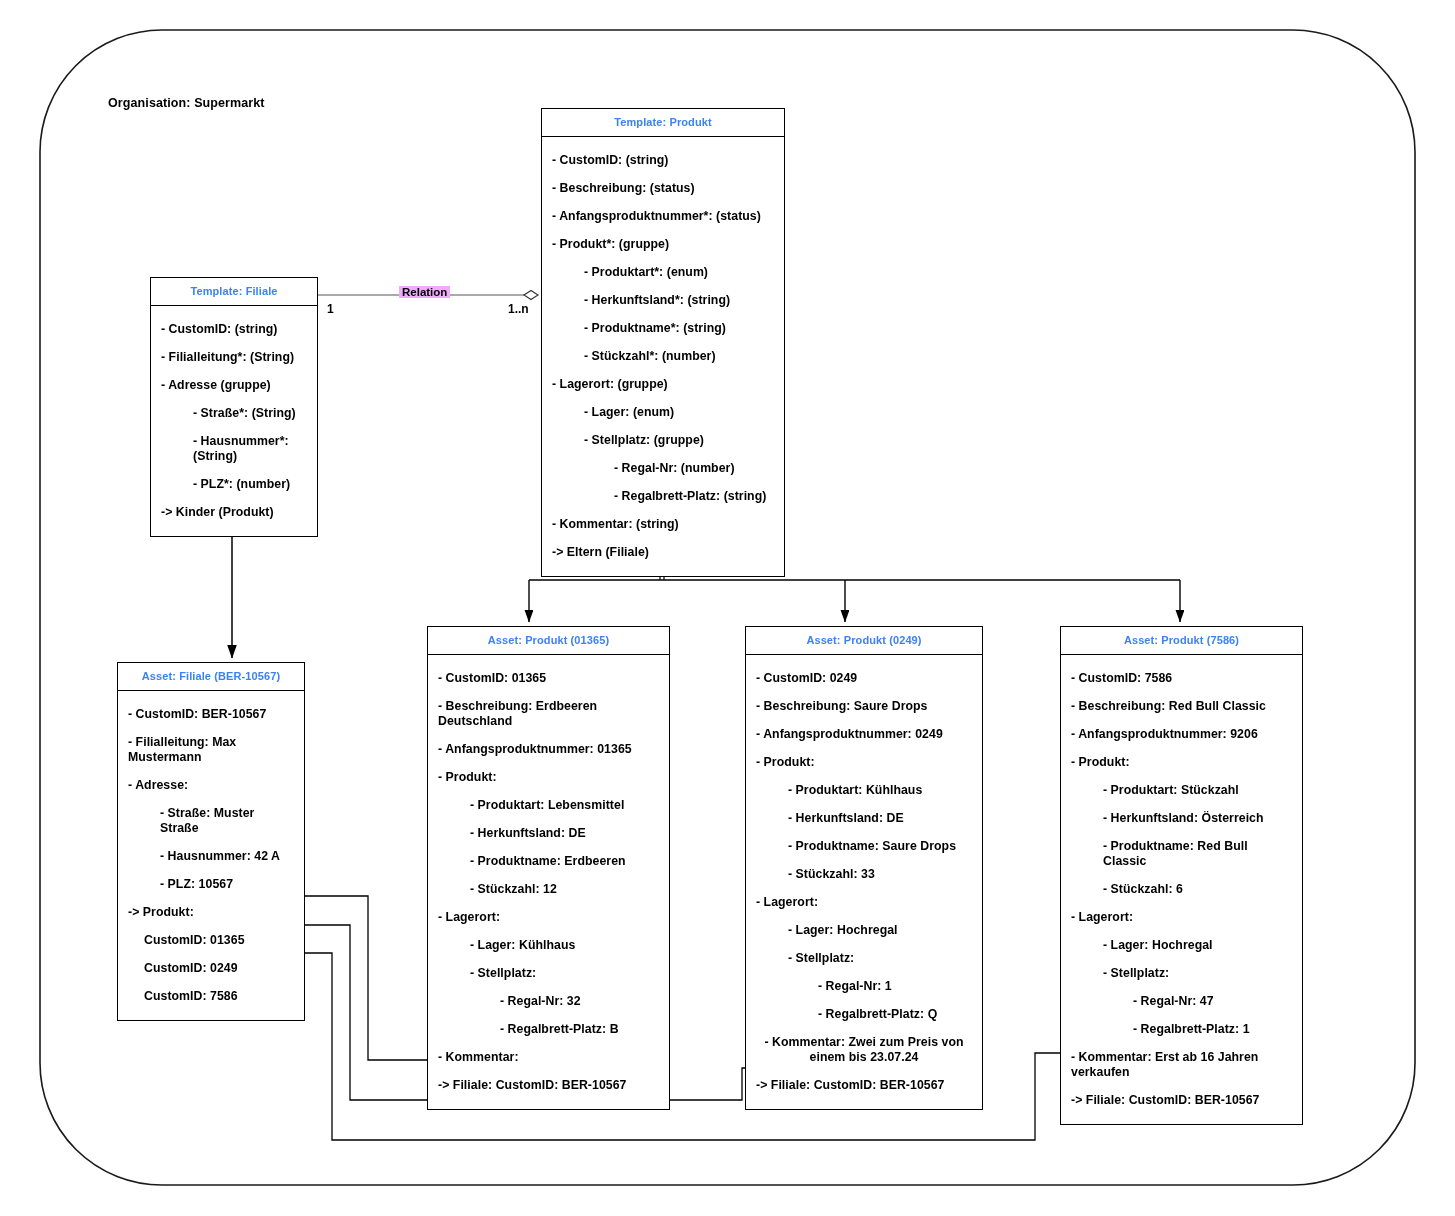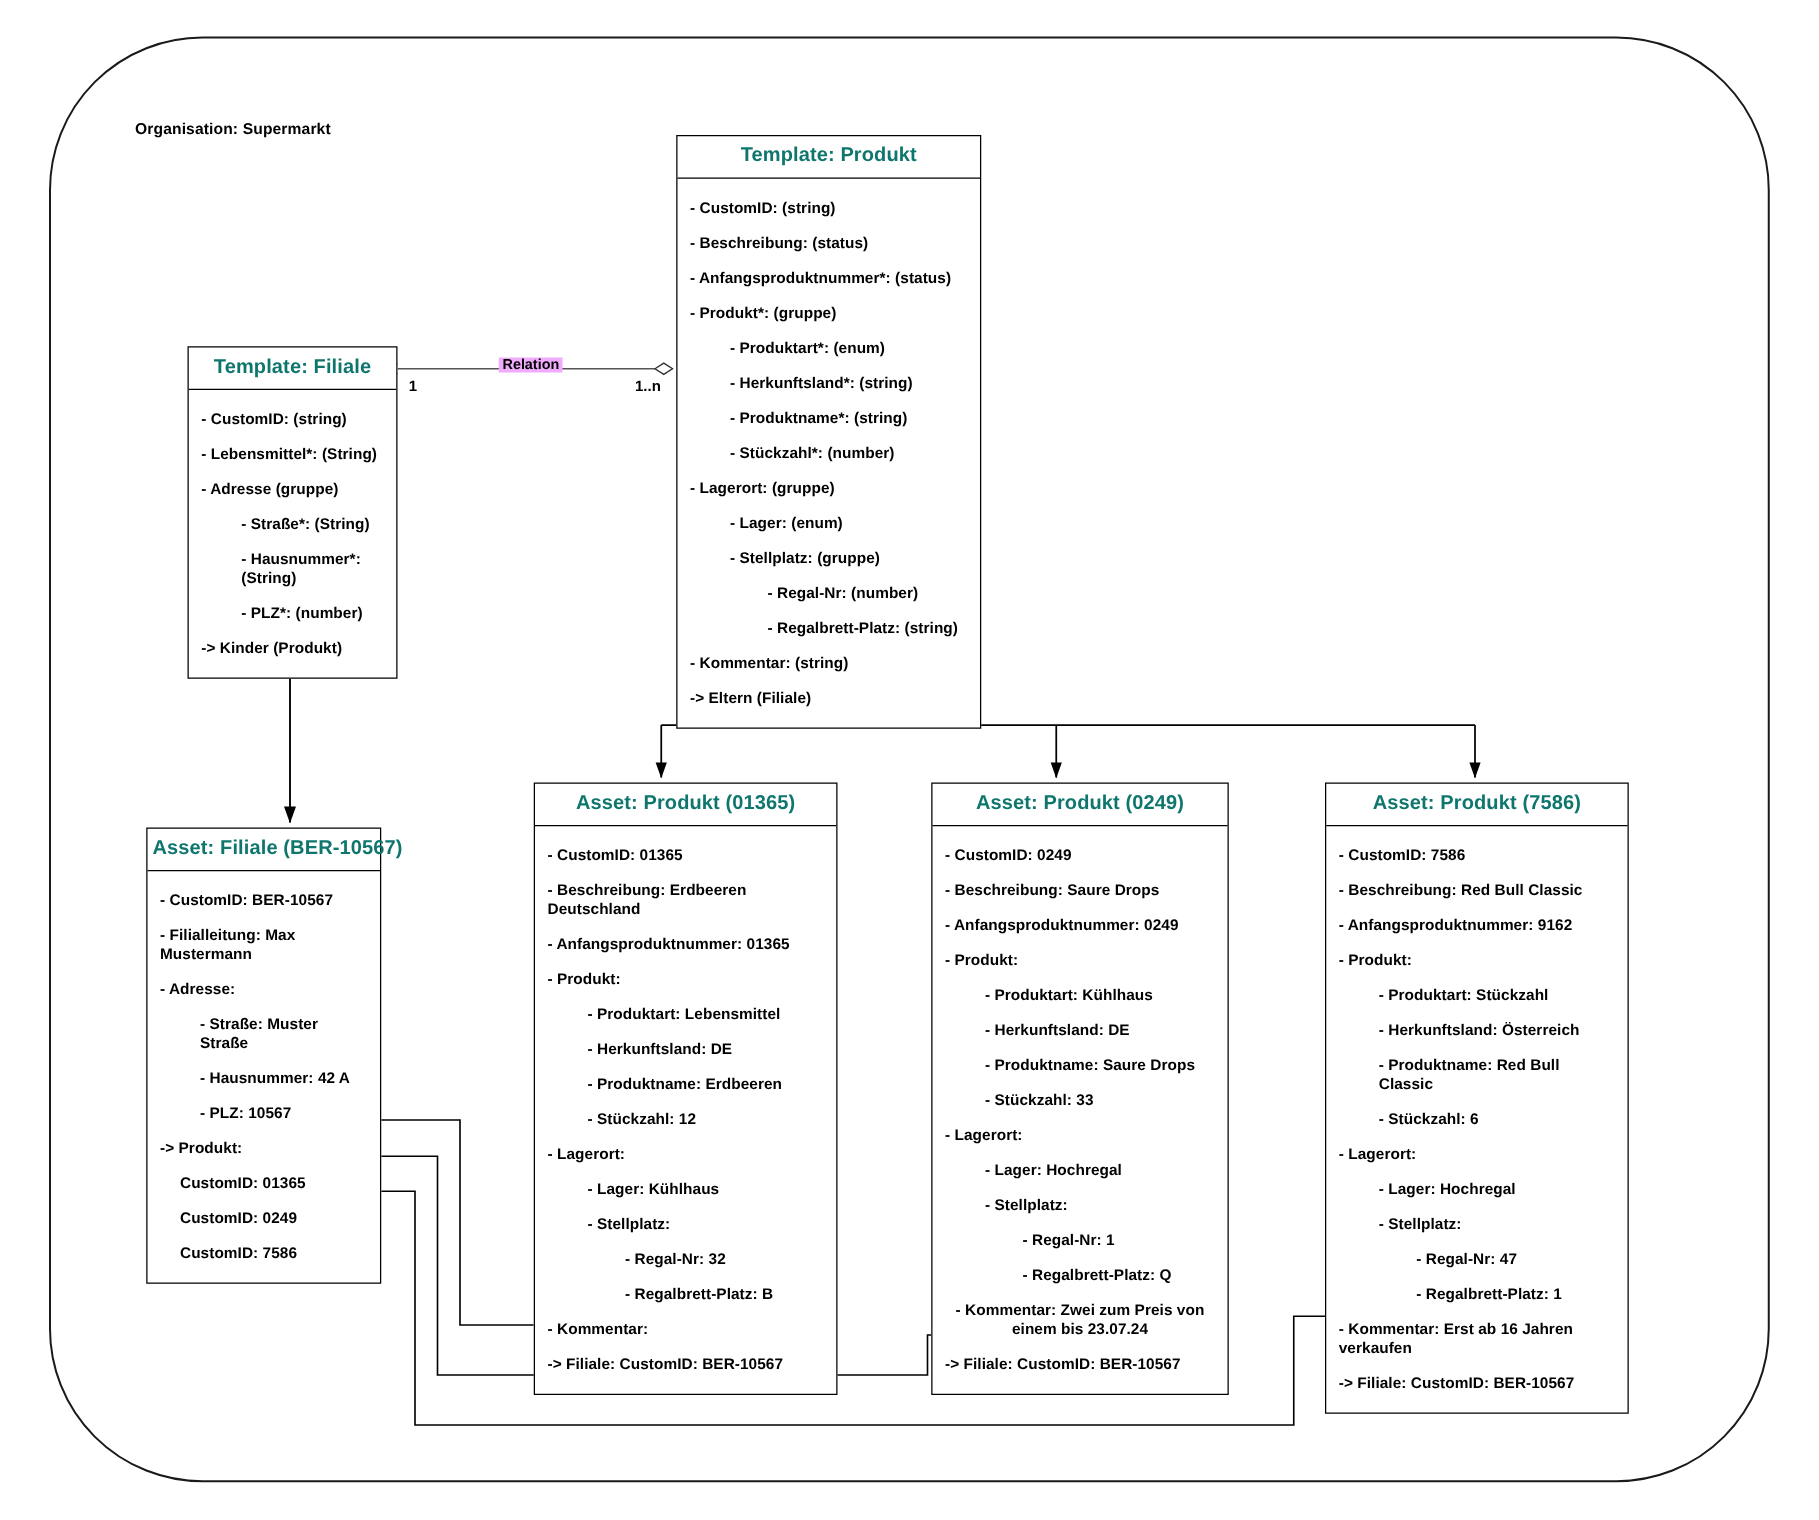--- a/index.html
+++ b/index.html
@@ -10,21 +10,21 @@
   .org-label{
     position:absolute;font-size:12.5px;font-weight:bold;color:#000;
     white-space:nowrap;letter-spacing:0.1px;
   }
 
   .box{
     position:absolute;background:#ffffff;border:1.4px solid #000;
     box-sizing:border-box;
   }
   .box-title{
-    text-align:center;font-size:16px;font-weight:bold;color:#0f766e;
+    text-align:center;font-size:11px;font-weight:bold;color:#3b82f6;
     padding:7px 4px 8px 4px;border-bottom:1.2px solid #000;
     white-space:nowrap;letter-spacing:0.1px;
   }
   .box-body{padding:9px 0 10px 0;}
   .row{
     font-size:12.3px;font-weight:bold;color:#000;
     padding:6.5px 8px 6.5px 10px;line-height:1.22;
     letter-spacing:0.05px;
   }
   .row.ind1{padding-left:42px;}
@@ -80,21 +80,21 @@
   <div class="org-label" style="left:108px;top:96px;">Organisation: Supermarkt</div>
 
   <div class="edge-label" style="left:399px;top:286px;">Relation</div>
   <div class="mult-label" style="left:327px;top:302px;">1</div>
   <div class="mult-label" style="left:508px;top:302px;">1..n</div>
 
   <div class="box" id="box-template-filiale" style="left:150px;top:277px;width:168px;">
     <div class="box-title">Template:  Filiale</div>
     <div class="box-body">
         <div class="row">- CustomID: (string)</div>
-        <div class="row">- Lebensmittel*: (String)</div>
+        <div class="row">- Filialleitung*: (String)</div>
         <div class="row">- Adresse (gruppe)</div>
         <div class="row ind1">- Straße*: (String)</div>
         <div class="row ind1">- Hausnummer*: (String)</div>
         <div class="row ind1">- PLZ*: (number)</div>
         <div class="row">-&gt; Kinder (Produkt)</div>
       </div>
   </div>
 
   <div class="box" id="box-template-produkt" style="left:541px;top:108px;width:244px;">
     <div class="box-title">Template:  Produkt</div>
@@ -173,21 +173,21 @@
         <div class="row wrap center">- Kommentar: Zwei zum Preis von einem bis 23.07.24</div>
         <div class="row">-&gt; Filiale: CustomID: BER-10567</div>
       </div>
   </div>
 
   <div class="box" id="box-asset-7586" style="left:1060px;top:626px;width:243px;">
     <div class="box-title">Asset:  Produkt (7586)</div>
     <div class="box-body">
         <div class="row">- CustomID:  7586</div>
         <div class="row">- Beschreibung: Red Bull Classic</div>
-        <div class="row">- Anfangsproduktnummer: 9162</div>
+        <div class="row">- Anfangsproduktnummer: 9206</div>
         <div class="row">- Produkt:</div>
         <div class="row ind1">- Produktart: Stückzahl</div>
         <div class="row ind1">- Herkunftsland: Österreich</div>
         <div class="row ind1">- Produktname:  Red Bull Classic</div>
         <div class="row ind1">- Stückzahl: 6</div>
         <div class="row">- Lagerort:</div>
         <div class="row ind1">- Lager: Hochregal</div>
         <div class="row ind1">- Stellplatz:</div>
         <div class="row ind2">- Regal-Nr: 47</div>
         <div class="row ind2">- Regalbrett-Platz: 1</div>

